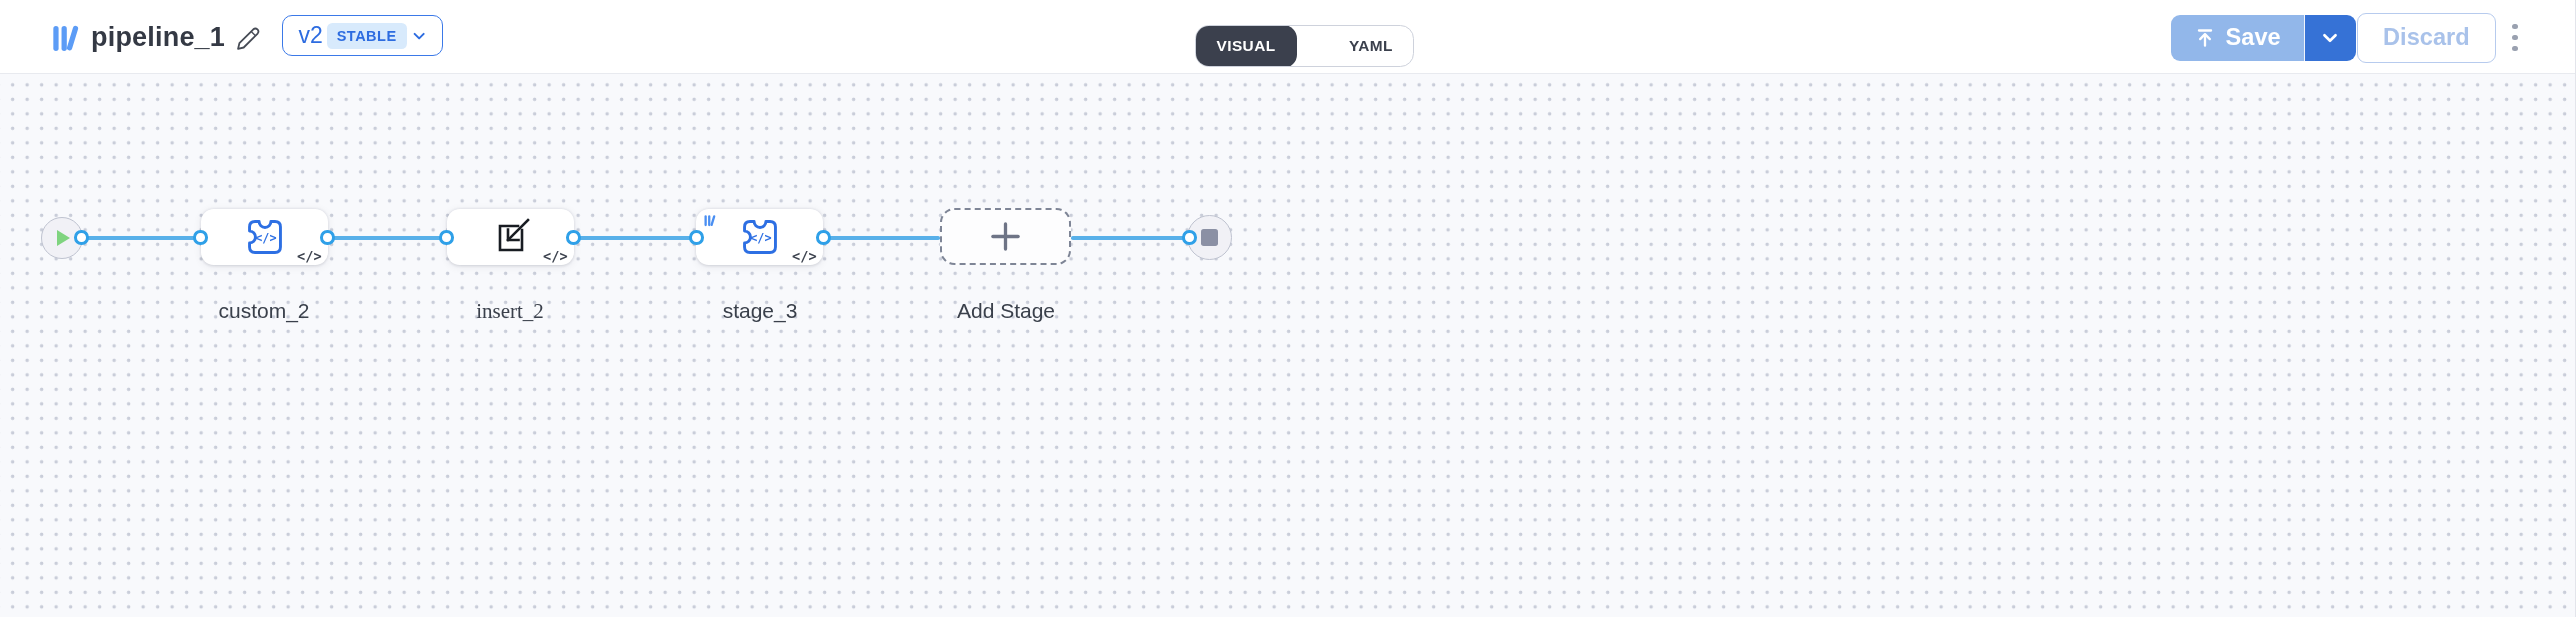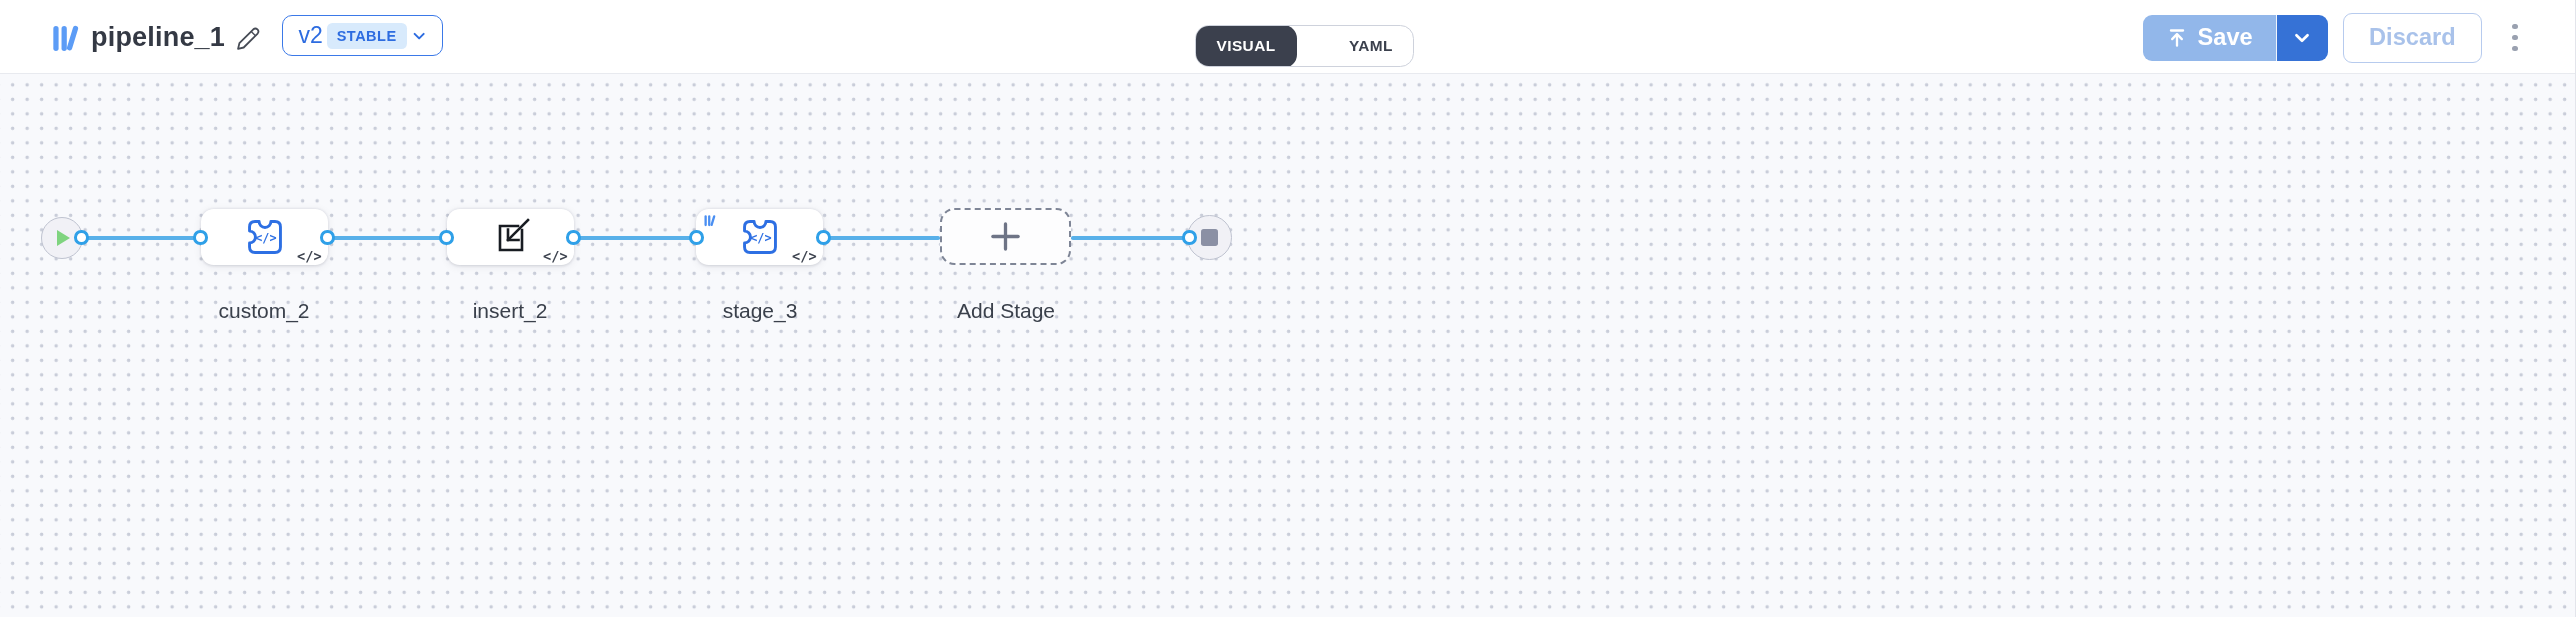--- a/index.html
+++ b/index.html
@@ -47,21 +47,21 @@
     font-size: 15.4px; font-weight: 700; letter-spacing: 0.4px;
     padding: 0 20px; color: #3b404d; margin-left: 33px;
   }
   .toggle-seg.active {
     background: #3b404d; color: #ffffff; border-radius: 13.6px;
     margin: -1.4px; padding: 0 22px;
   }
 
   .header-actions {
     position: absolute; right: 42px; top: 14.5px; height: 46px;
-    display: flex; align-items: center; gap: 15px;
+    display: flex; align-items: center; gap: 1px;
   }
   .save-split { display: inline-flex; height: 46px; border-radius: 9px; overflow: hidden; }
   .save-main {
     display: flex; align-items: center; gap: 10px; padding: 0 23px;
     background: #92b7ea; color: #fff; font-size: 23.6px; font-weight: 700;
     border-right: 1.8px solid rgba(255,255,255,0.85); cursor: default;
   }
   .save-caret {
     width: 51px; background: #3672d6; display: flex;
     align-items: center; justify-content: center; cursor: pointer;
@@ -241,18 +241,18 @@
   <div class="handle" style="left:74px;"></div>
   <div class="handle" style="left:193px;"></div>
   <div class="handle" style="left:320px;"></div>
   <div class="handle" style="left:439px;"></div>
   <div class="handle" style="left:566px;"></div>
   <div class="handle" style="left:689px;"></div>
   <div class="handle" style="left:816px;"></div>
   <div class="handle" style="left:1182px;"></div>
 
   <div class="node-label" style="left:164px;">custom_2</div>
-  <div class="node-label" style="left:410px;">insert_2</div>
+  <div class="node-label" style="left:410px;font-family:Liberation Serif, serif;">insert_2</div>
   <div class="node-label" style="left:660px;">stage_3</div>
   <div class="node-label" style="left:906px;text-align:center;">Add Stage</div>
 
 </div>
 
 
 </body></html>

